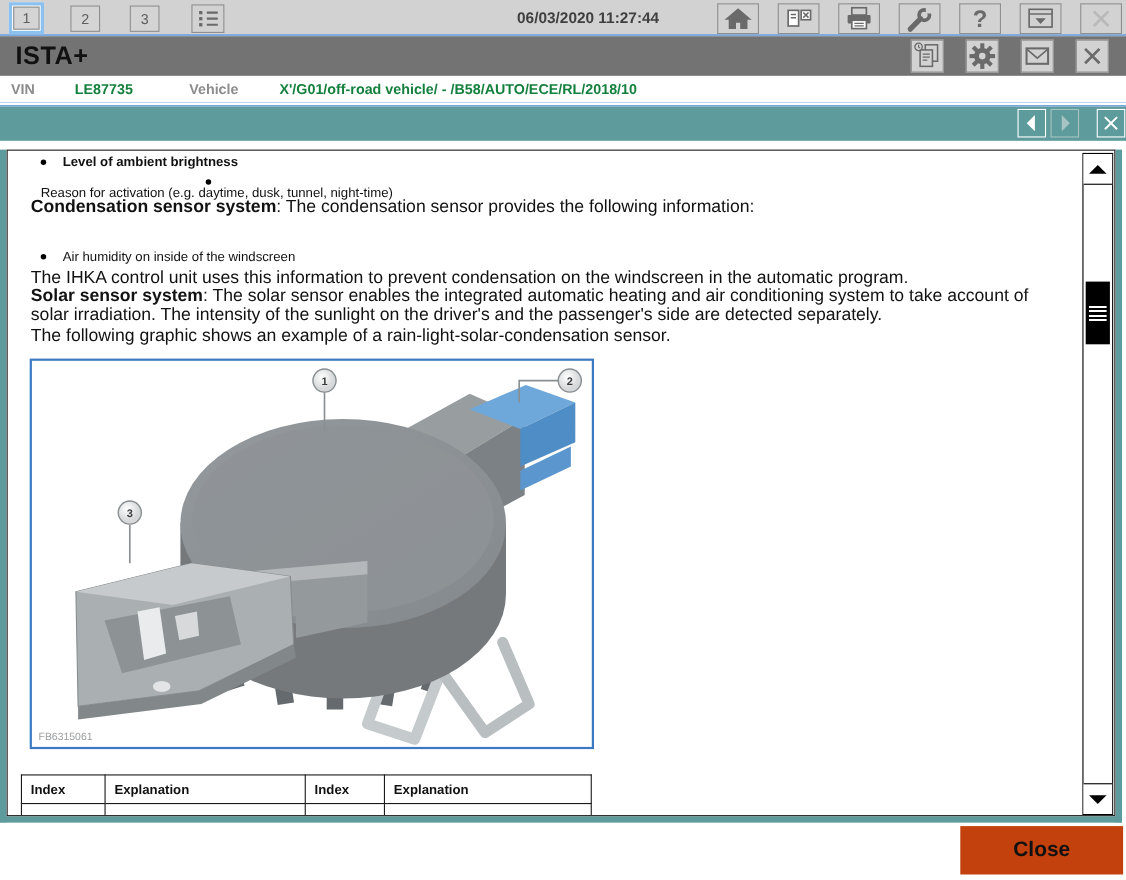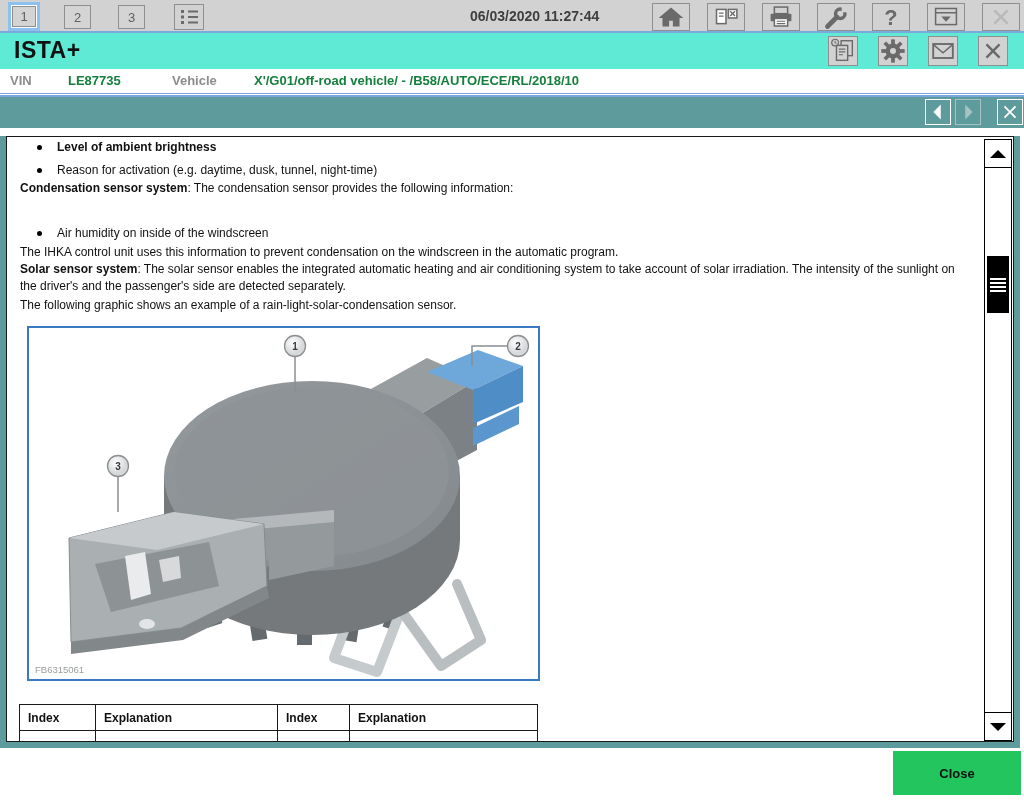--- a/index.html
+++ b/index.html
@@ -12,21 +12,21 @@
     border:3px solid #8cc0ee; background:#fff; padding:1px; }
   .tab-btn { width:100%; height:100%; background:#d4d4d4; border:1px solid #8f8f8f;
     display:flex; align-items:center; justify-content:center;
     font-size:13px; color:#5f5f5f; }
   .tab-plain { position:absolute; top:5px; width:27px; height:24px; }
   .icon-btn { position:absolute; top:3px; width:38px; height:28px; background:#d2d2d2;
     border:1px solid #8f8f8f; display:flex; align-items:center; justify-content:center; }
   .datetime { position:absolute; left:470px; top:8px; font-size:14px; font-weight:bold; color:#3f3f3f; }
 
   
-  .app-bar { position:relative; height:36px; background:#5eead4; }
+  .app-bar { position:relative; height:36px; background:#737373; }
   .app-title { position:absolute; left:14px; top:4px; font-size:23px; font-weight:bold; color:#111; letter-spacing:.5px; }
   .icon-btn2 { position:absolute; top:3px; width:30px; height:30px; background:#d2d2d2;
     border:1px solid #8f8f8f; display:flex; align-items:center; justify-content:center; }
 
   
   .vehicle-bar { position:relative; height:24px; background:#fff; font-size:13px; font-weight:bold; }
   .vehicle-bar .lbl { color:#8c8c8c; position:absolute; top:4px; }
   .vehicle-bar .val { color:#15803d; position:absolute; top:4px;margin-left:27px; }
   .blue-sep { height:4px;
     background:linear-gradient(#79a7dc 0,#79a7dc 1px,#fff 1px,#fff 2px,#79a7dc 2px,#79a7dc 4px); }
@@ -39,21 +39,21 @@
   .nav-on  { border:1px solid #fff; }
   .nav-off { border:1px solid #a7c4c4; }
   .gap-white { height:8px; background:#fff; }
 
   
   .content-frame { margin-right:4px; border-left:6px solid #5d9b9c; border-right:6px solid #5d9b9c;
     border-bottom:6px solid #5d9b9c; }
   .content-panel { position:relative; height:606px; border:1px solid #1a1a1a; background:#fff; overflow:hidden; }
   .bullet-row { position:absolute; left:30px; font-size:12px; color:#111; display:flex; align-items:center; }
   .bullet-dot { width:5px; height:5px; border-radius:50%; background:#000; margin-right:15px; }
-  .para { position:absolute; left:13px; width:935px; font-size:12px; color:#111; line-height:17px; }
+  .para { position:absolute; left:21px; width:935px; font-size:16px; color:#111; line-height:17px; }
   .para b { font-weight:bold; }
 
   
   .figure-box { position:absolute; left:20px; top:189px; width:513px; height:355px;
     border:2px solid #3b7ac2; background:#fff; }
 
   
   .idx-table { position:absolute; left:12px; top:567px; border-collapse:collapse; }
   .idx-table th, .idx-table td { border:1px solid #1a1a1a; font-size:12px; text-align:left;
     padding:0 8px 0 8px; }
@@ -68,22 +68,22 @@
     background:#fff; display:flex; align-items:center; justify-content:center; }
   .sb-down { position:absolute; bottom:0; left:0; right:0; height:28px; border-top:1px solid #000;
     background:#fff; display:flex; align-items:center; justify-content:center; }
   .sb-thumb { position:absolute; top:116px; left:2px; width:22px; height:57px; background:#000;
     display:flex; align-items:center; justify-content:center; }
   .sb-grip { width:16px; height:14px;
     background:repeating-linear-gradient(to bottom,#fff 0,#fff 2px,#000 2px,#000 4px); }
 
   
   .footer { position:relative; height:50px; background:#fff; }
-  .close-btn { position:absolute; right:3px; top:3px; width:128px; height:44px; background:#22c55e;
-    border:none; font-size:13px; font-weight:bold; color:#111;
+  .close-btn { position:absolute; right:3px; top:3px; width:148px; height:44px; background:#c2410c;
+    border:none; font-size:19px; font-weight:bold; color:#111;
     font-family:"Liberation Sans","DejaVu Sans",sans-serif; }
 </style>
 </head>
 <body>
 
 <div class="toolbar">
   <div class="tab-sel-ring">
     <div class="tab-btn">1</div>
   </div>
   <div class="tab-btn tab-plain" style="left:64px;">2</div>
@@ -216,21 +216,21 @@
 
 <div class="gap-white"></div>
 
 <div class="content-frame">
   <div class="content-panel">
 
     <div class="bullet-row" style="top:3px;font-weight:bold;">
       <span class="bullet-dot"></span>
       <span>Level of ambient brightness</span>
     </div>
-    <div class="bullet-row" style="top:26px;">
+    <div class="bullet-row" style="top:26px;flex-direction:column;">
       <span class="bullet-dot"></span>
       <span>Reason for activation (e.g. daytime, dusk, tunnel, night-time)</span>
     </div>
 
     <div class="para" style="top:43px;">
       <b>Condensation sensor system</b><span>: The condensation sensor provides the following information:</span>
     </div>
 
     <div class="bullet-row" style="top:89px;">
       <span class="bullet-dot"></span>

